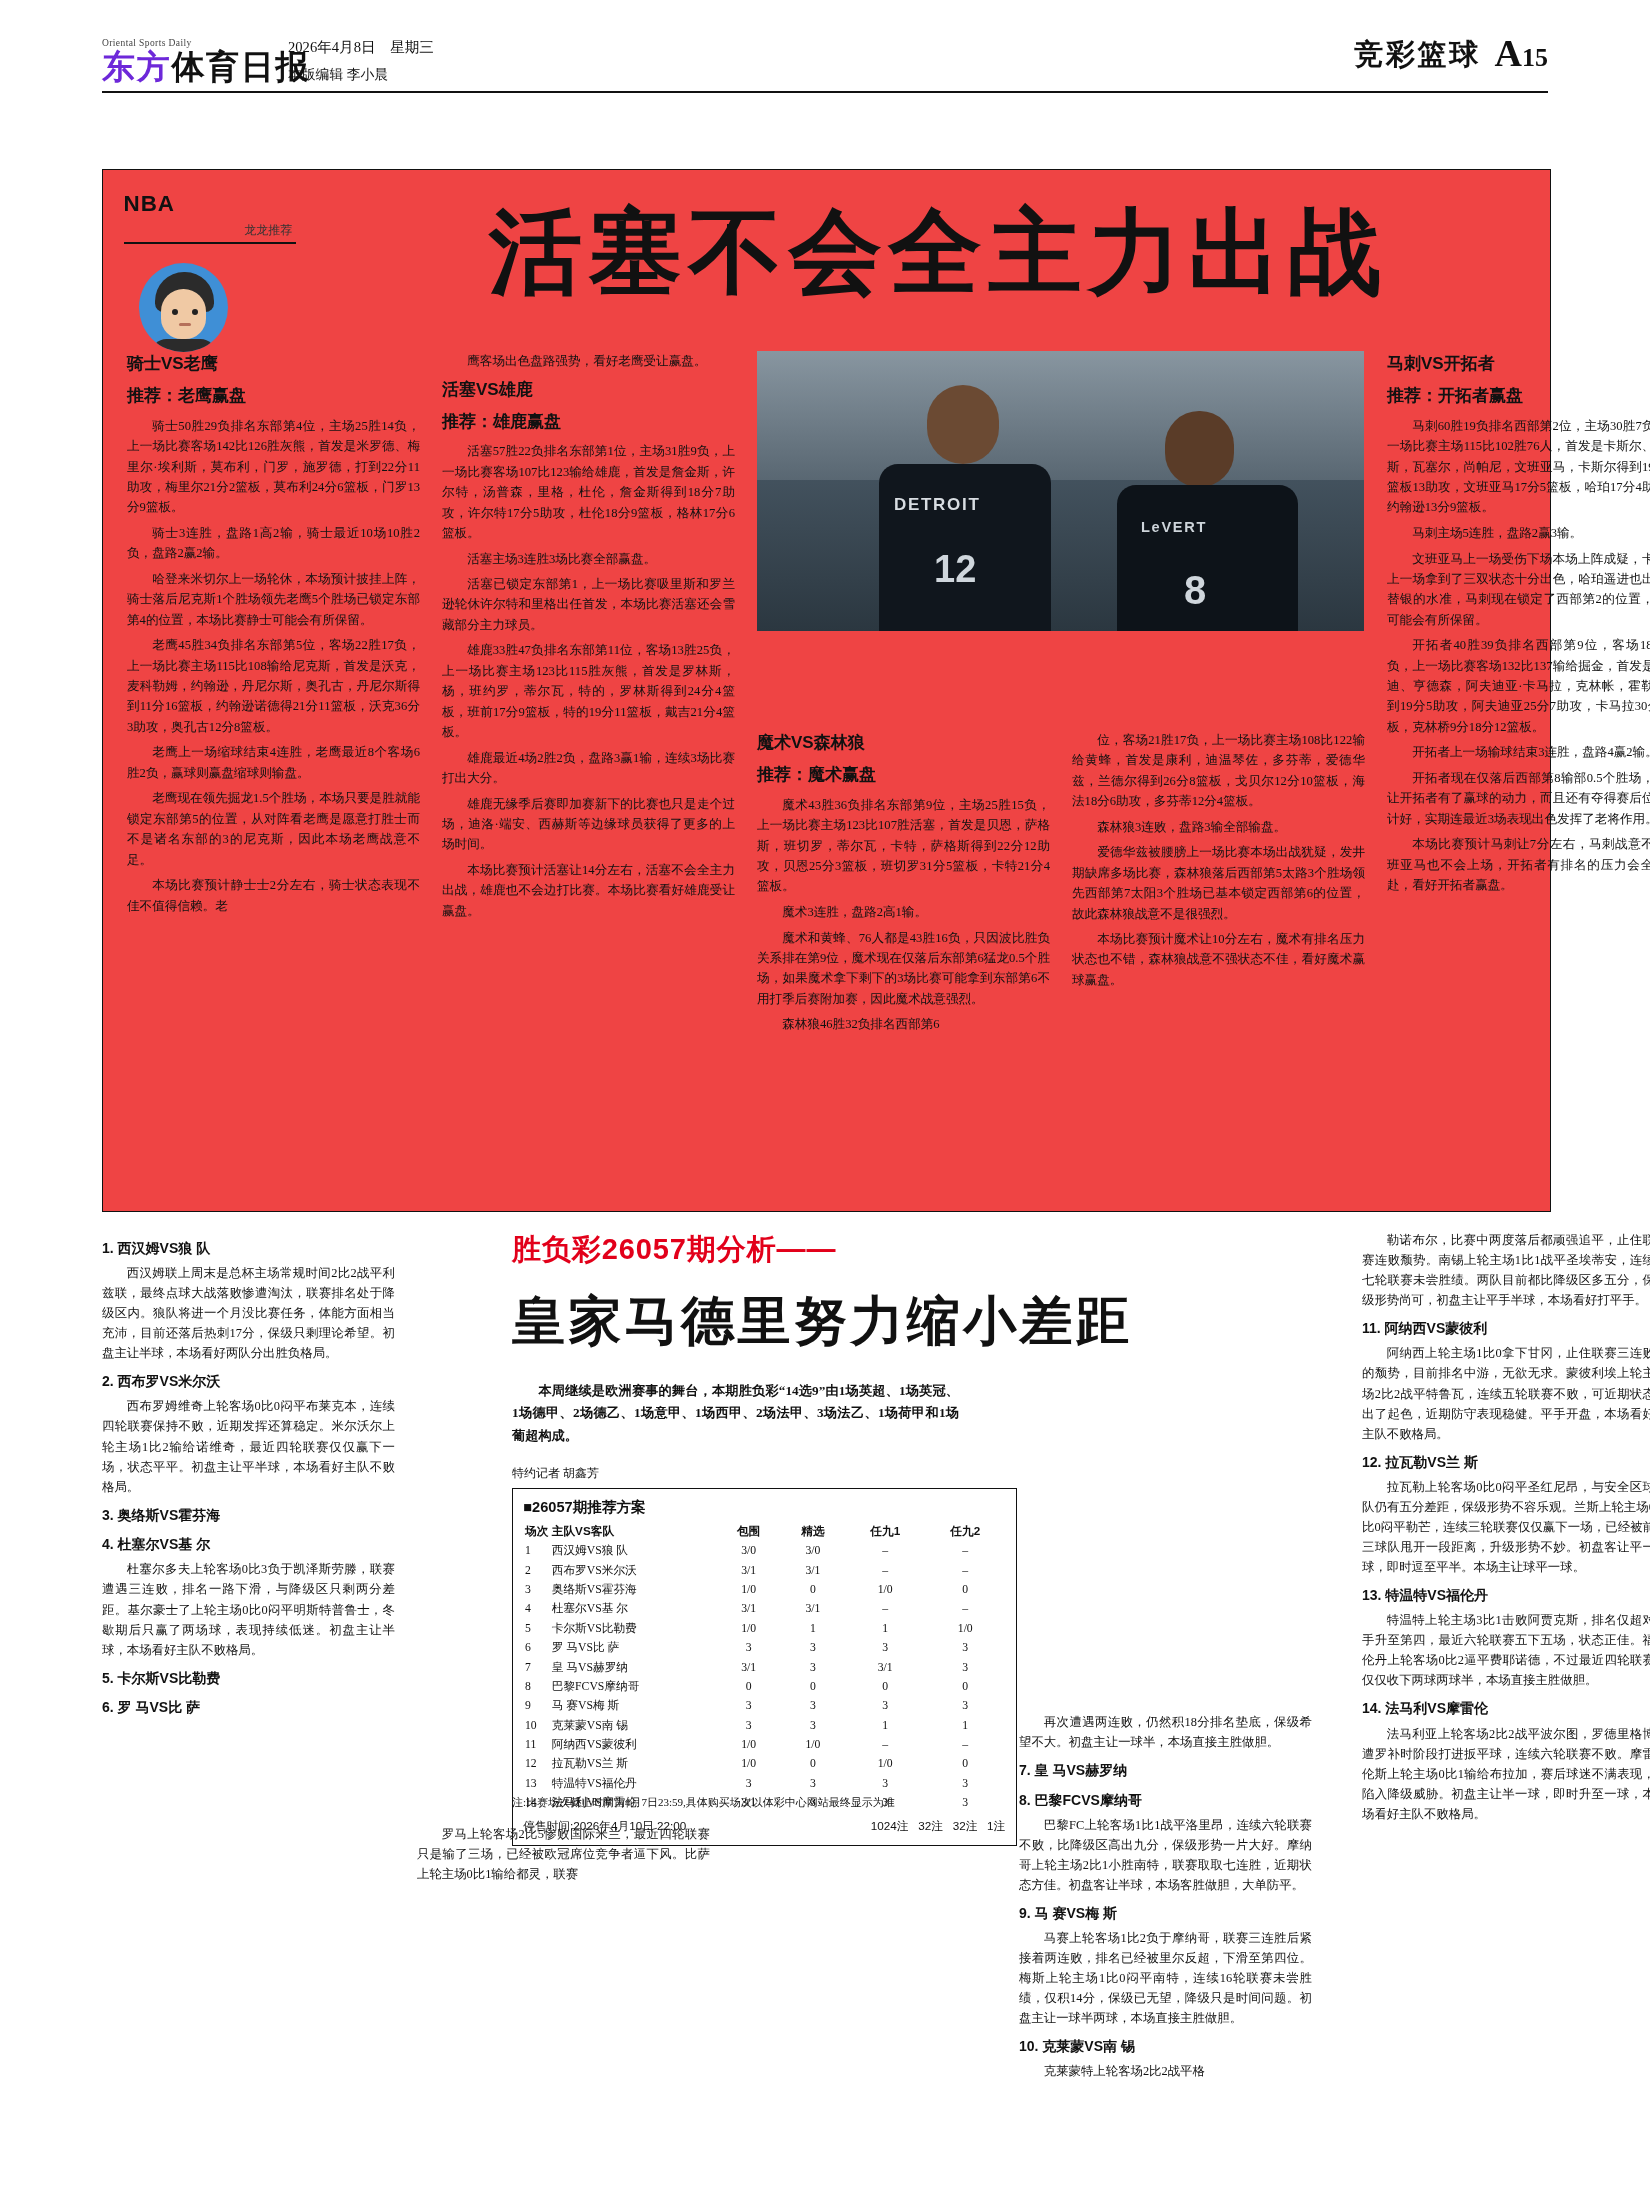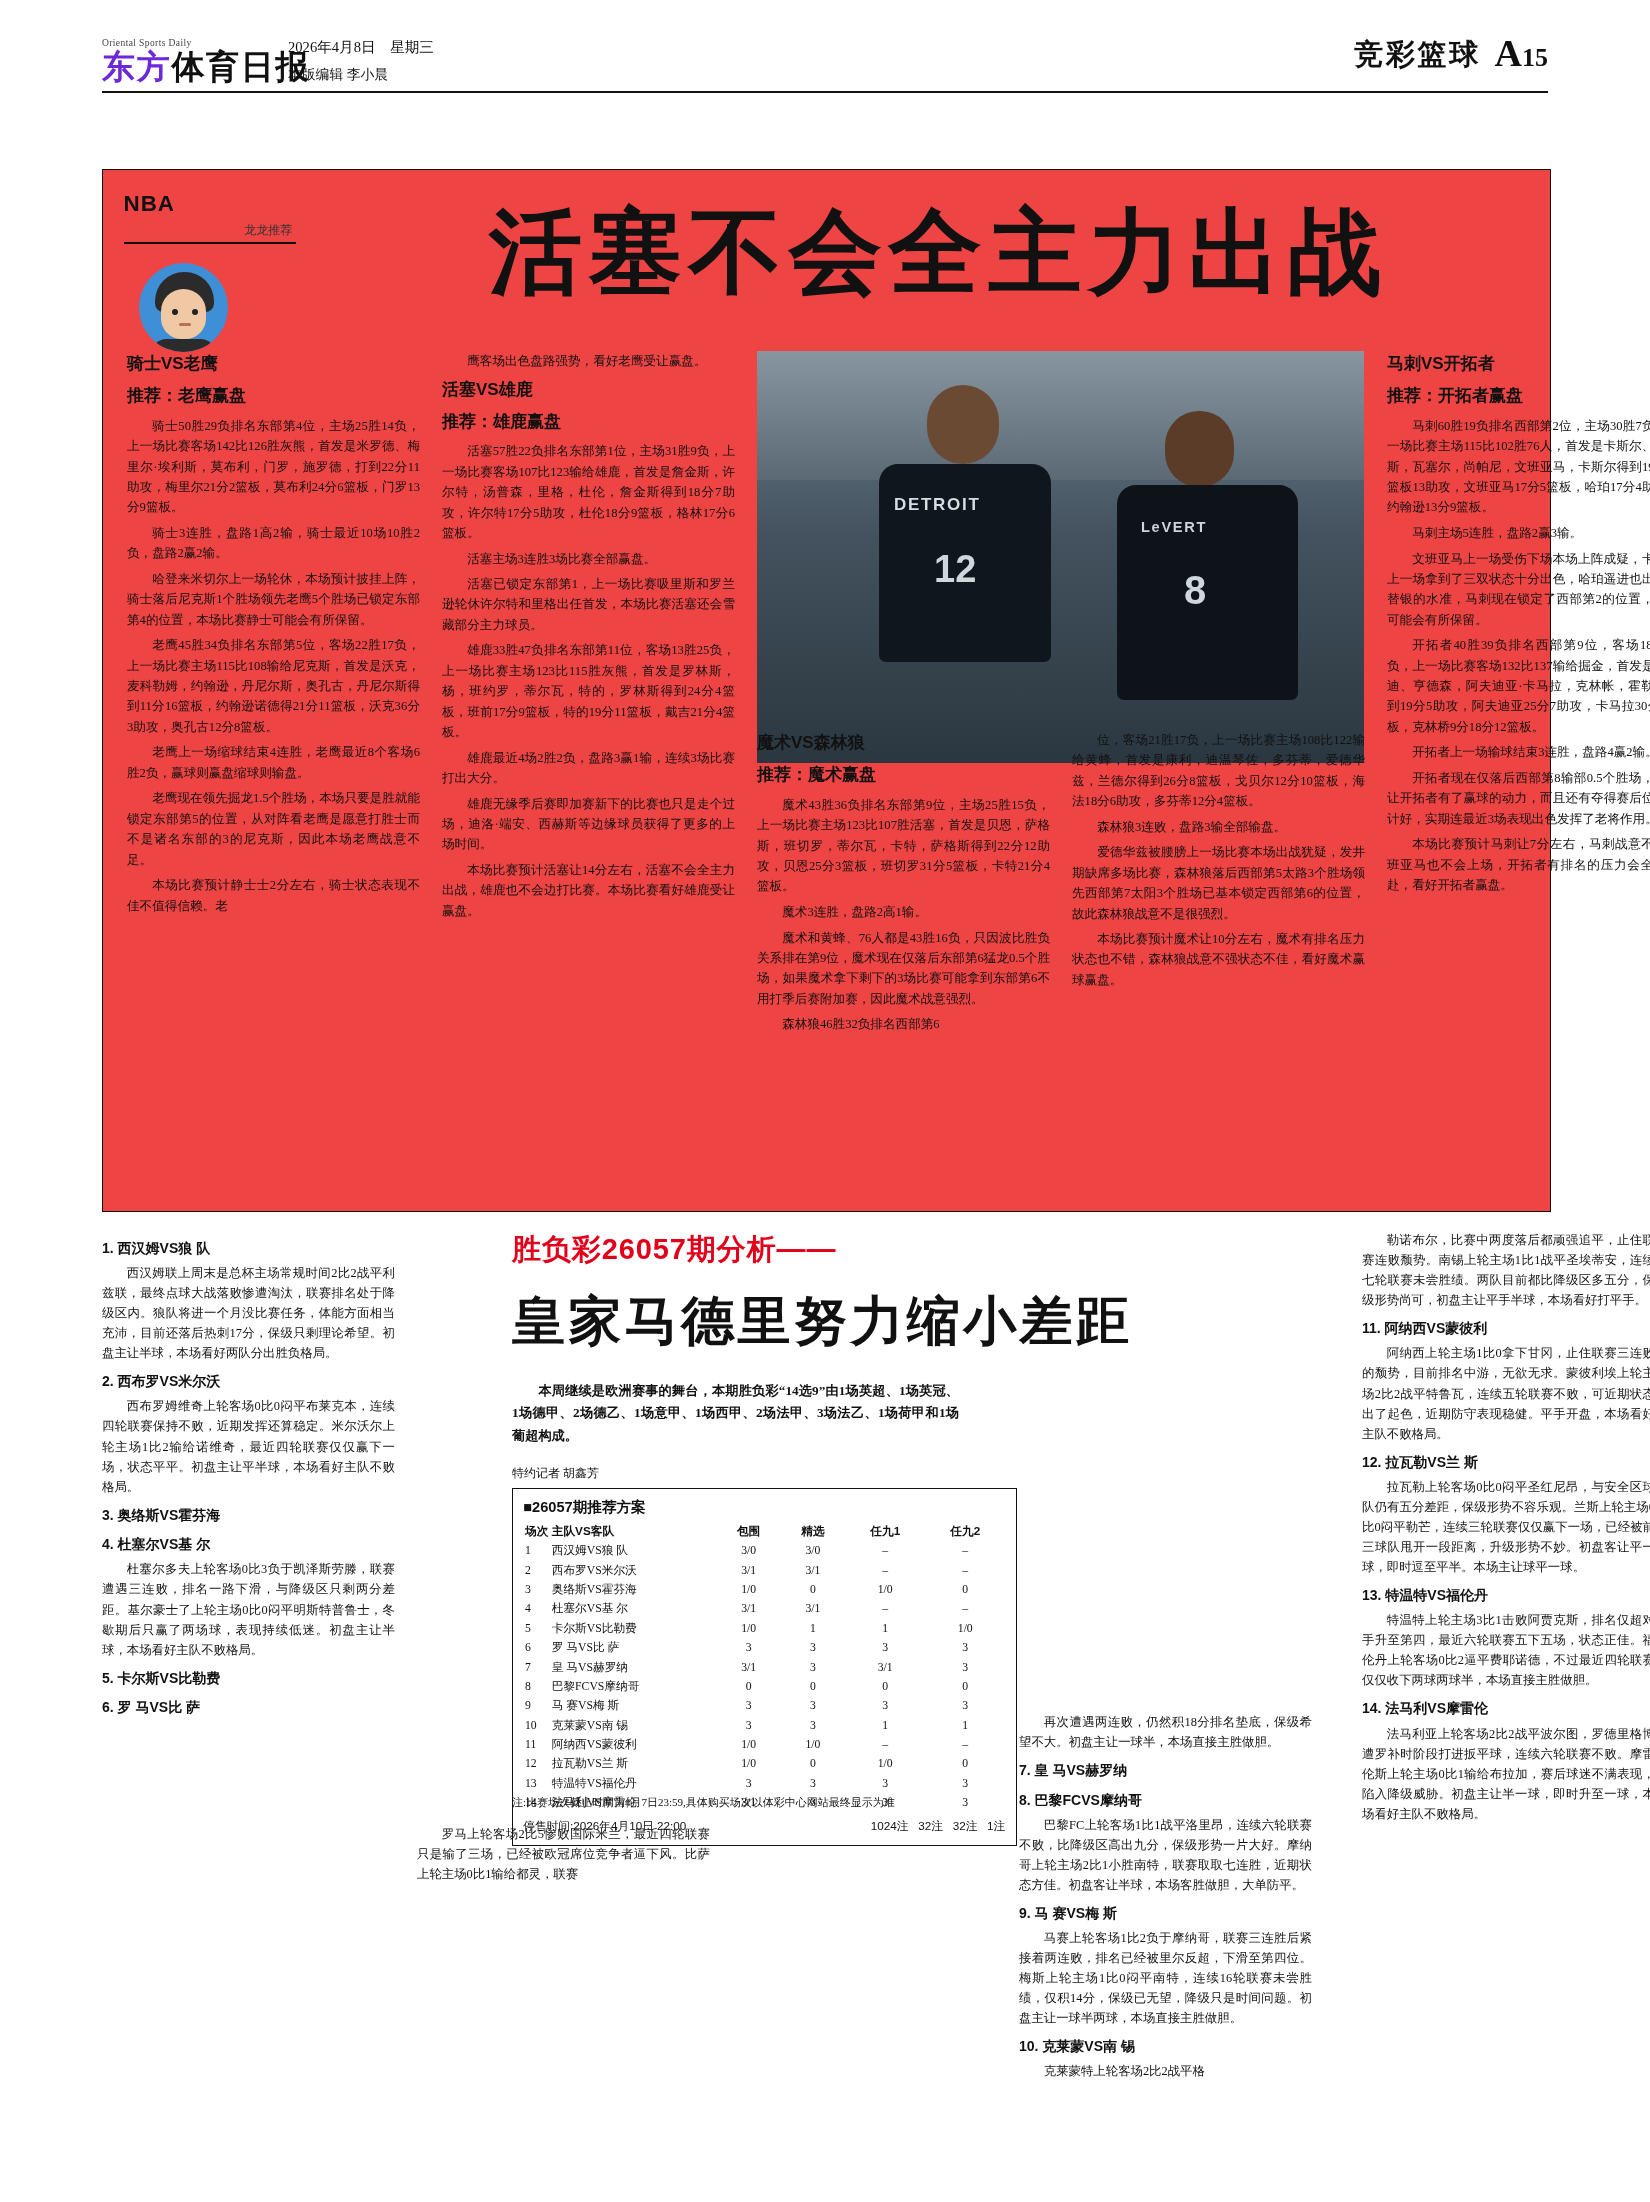--- a/index.html
+++ b/index.html
@@ -39,21 +39,21 @@
   .cols{position:absolute;left:24px;right:24px;top:181px;bottom:17px;column-gap:22.4px;}
   .col{position:absolute;top:0;bottom:0;width:293px;font-size:12.6px;line-height:1.62;text-align:justify;}
   .col p{margin:0 0 5.2px 0;text-indent:2em;}
   .subhead{font-family:"Liberation Sans",sans-serif;font-weight:bold;font-size:17px;line-height:1.5;margin-bottom:6.9px;text-indent:0;}
   .c1{left:0;}
   .c2{left:315px;}
   .c3{left:630px;}
   .c4{left:945px;}
   .c5{left:1260px;}
 
-  .photo{position:absolute;left:630px;top:0px;width:607px;height:412px;background:#1d2b3a;overflow:hidden;}
+  .photo{position:absolute;left:630px;top:0px;width:607px;height:280px;background:#1d2b3a;overflow:hidden;}
   .ph-court{position:absolute;inset:0;background:linear-gradient(180deg,#6d7f8c 0%,#43525e 45%,#2b3740 100%);}
   .ph-crowd{position:absolute;left:0;right:0;top:0;height:129px;background:linear-gradient(180deg,#8d9aa4,#5d6b76);opacity:.85;}
   .ph-p1{position:absolute;left:103px;top:34px;width:206px;height:327px;}
   .ph-p1 .head{position:absolute;left:67px;top:0;width:72px;height:79px;background:#6b4a33;border-radius:36px;}
   .ph-p1 .jersey{position:absolute;left:19px;top:79px;width:172px;height:198px;background:#10161d;border-radius:19px 19px 6.9px 6.9px;}
   .ph-p1 .num{position:absolute;left:74px;top:163px;color:#cfd6dc;font-family:"Liberation Sans",sans-serif;font-size:38px;font-weight:bold;}
   .ph-p1 .team{position:absolute;left:34px;top:110px;color:#d8dde2;font-family:"Liberation Sans",sans-serif;font-size:17px;font-weight:bold;letter-spacing:1.7px;}
   .ph-p2{position:absolute;left:344px;top:60px;width:215px;height:301px;}
   .ph-p2 .head{position:absolute;left:64px;top:0;width:69px;height:76px;background:#5a3c28;border-radius:34px;}
   .ph-p2 .jersey{position:absolute;left:15.5px;top:74px;width:181px;height:215px;background:#0d1319;border-radius:19px 19px 6.9px 6.9px;}

